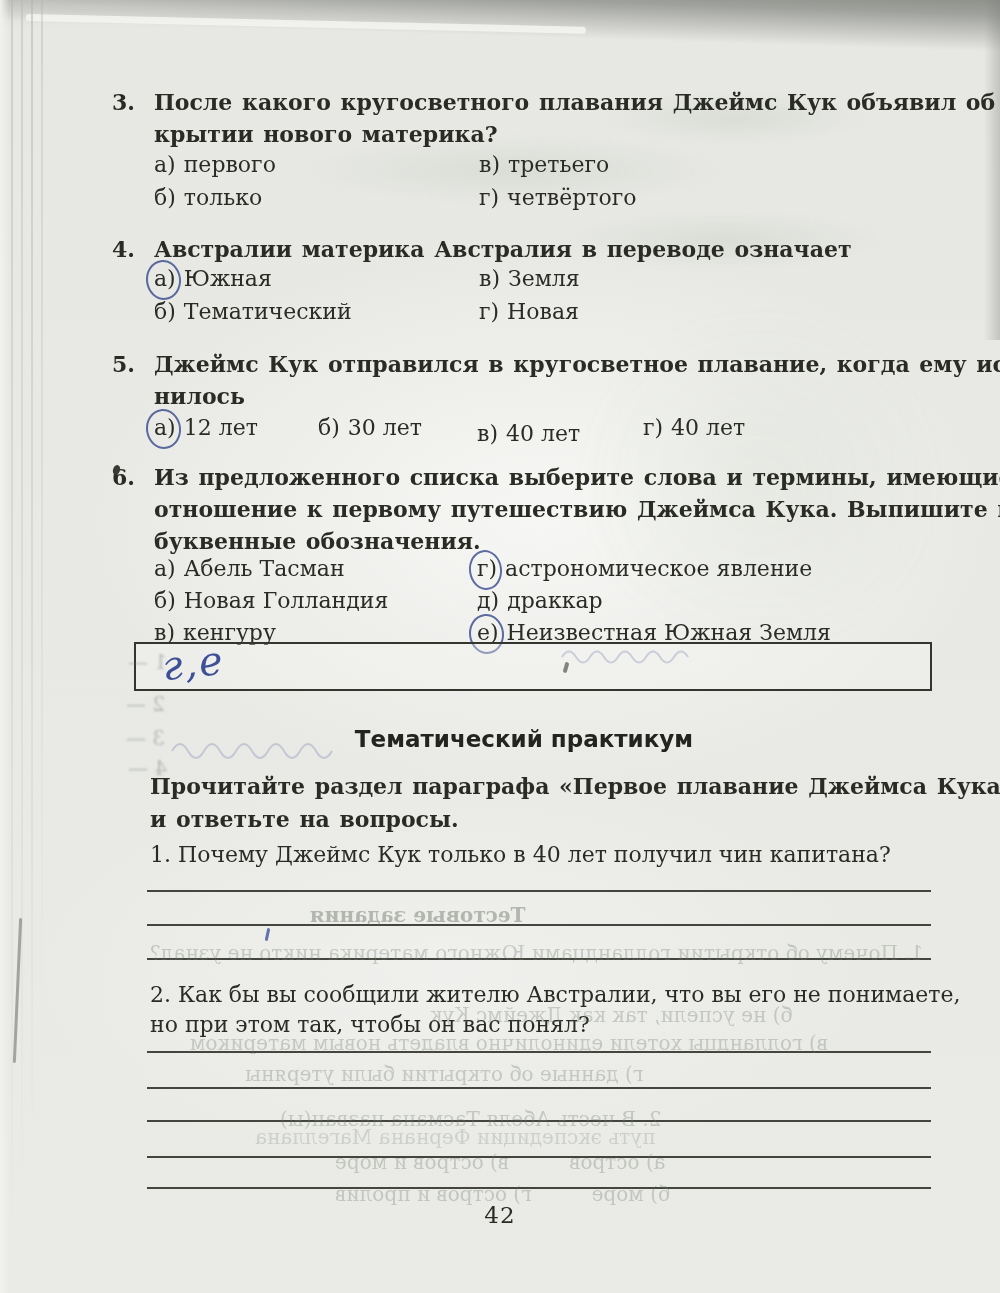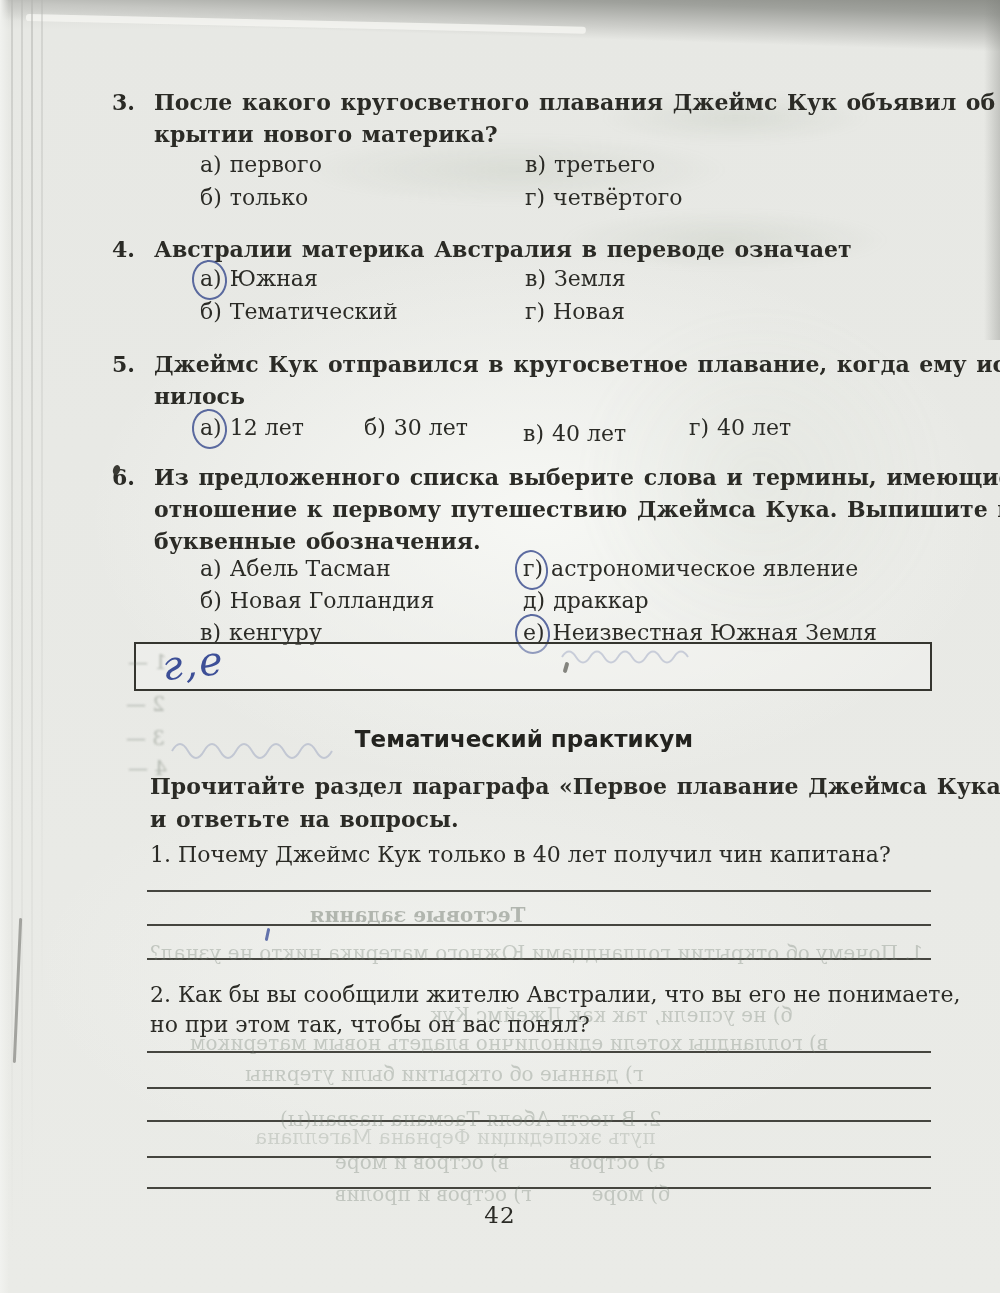--- a/index.html
+++ b/index.html
@@ -34,21 +34,21 @@
   .blob { position:absolute; border-radius:50%; filter:blur(3px);
     background:radial-gradient(rgba(148,162,140,.16), rgba(148,162,140,0) 70%); }
 
   
   .qblock { position:absolute; left:112px; width:826px; }
   .qhead { display:flex; font-weight:bold; font-size:22px; line-height:32px; word-spacing:2px; }
   .qnum { width:28px; flex:none; }
   .qlines { margin-left:14px; }
   .qline { display:block; white-space:nowrap; }
 
-  .opt { position:absolute; font-size:22px; white-space:nowrap;margin-left:46px; }
+  .opt { position:absolute; font-size:22px; white-space:nowrap; }
   .opt .letter { margin-right:8px; display:inline-block; }
 
   .pen-circle { position:relative; }
   .pen-circle::before { content:""; position:absolute; left:-8px; top:-6px; right:-5px; bottom:-9px;
     border:2.5px solid rgba(54,72,140,.8); border-radius:50%; transform:rotate(-7deg); }
 
   .rl { position:absolute; left:147px; width:784px; height:2px; background:#45453f; }
 
   .ansbox { position:absolute; left:134px; top:642px; width:798px; height:49px;
     border:2.5px solid #35352f; background:rgba(245,246,243,.35); }

